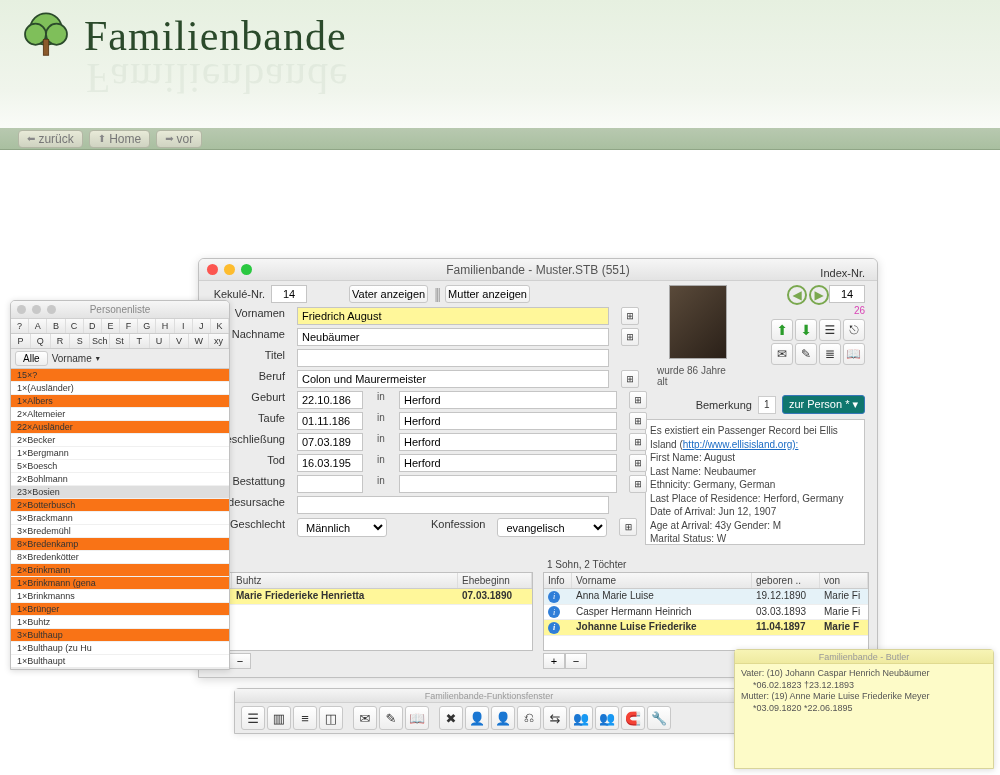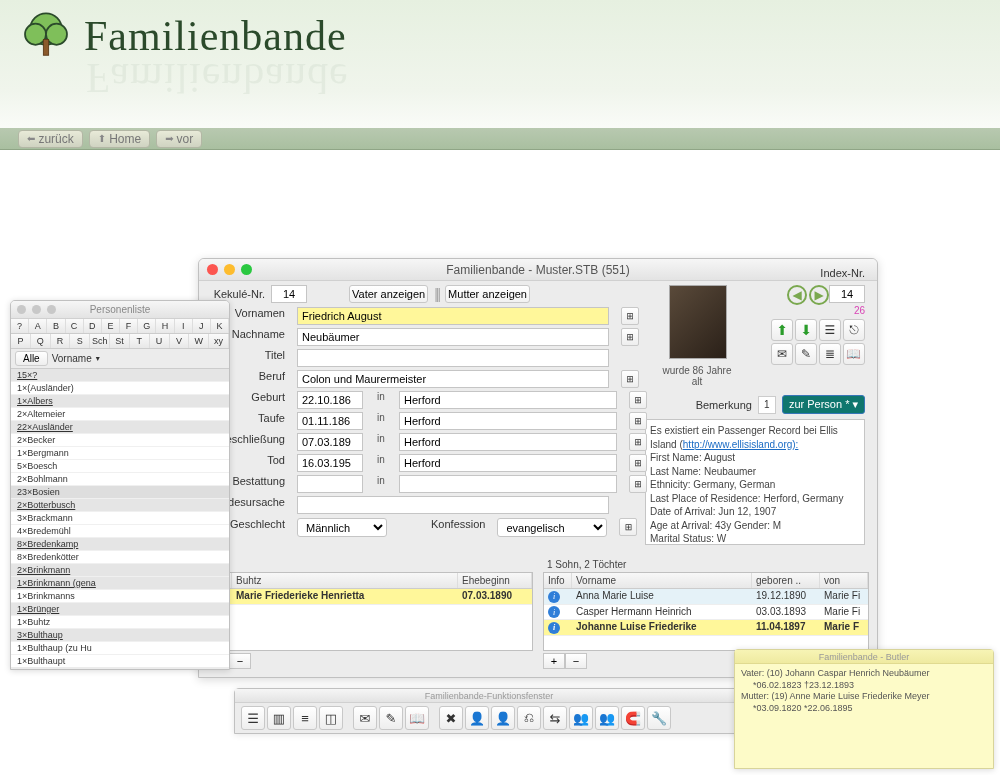--- a/index.html
+++ b/index.html
@@ -36,21 +36,21 @@
   .txtfld { border: 1px solid #c5c5c5; background: #fff; height: 18px; font-size: 11px; padding: 1px 4px; }
   .txtfld.main { width: 312px; }
   .txtfld.date { width: 66px; }
   .txtfld.place { width: 218px; }
   .in-sep { font-size: 10px; color: #555; width: 12px; text-align: center; }
   .highlight { background: #fff79a; }
   .tiny-btn { width: 18px; height: 18px; border: 1px solid #c8c8c8; background: linear-gradient(#fff,#eee); border-radius: 2px; font-size: 9px; display: inline-flex; align-items: center; justify-content: center; cursor: pointer; }
   .select { border: 1px solid #c5c5c5; background: #fff; height: 19px; font-size: 11px; padding: 1px 4px; border-radius: 3px; }
 
   .portrait { position: absolute; right: 150px; top: 26px; width: 58px; height: 74px; background: linear-gradient(135deg,#5a4a3a,#2a2018); border: 1px solid #aaa; }
-  .age-note { position: absolute; right: 140px; top: 106px; font-size: 10px; color: #555; width: 80px; text-align: center; }
+  .age-note { position: absolute; right: 140px; top: 106px; font-size: 10px; color: #555; width: 80px; }
 
   .big-arrows { position: absolute; right: 48px; top: 26px; display: flex; gap: 2px; }
   .big-arrow { width: 20px; height: 20px; border-radius: 50%; border: 2px solid #7aa84f; display: inline-flex; align-items: center; justify-content: center; cursor: pointer; color: #7aa84f; font-size: 12px; }
   .idx-field { position: absolute; right: 12px; top: 26px; display: flex; align-items: center; gap: 2px; }
   .idx-pink { position: absolute; right: 12px; top: 46px; color: #d844b5; font-size: 10px; }
 
   .tool-grid { position: absolute; right: 12px; top: 60px; display: grid; grid-template-columns: repeat(4, 22px); grid-auto-rows: 22px; gap: 2px; }
   .tool { border: 1px solid #c8c8c8; background: linear-gradient(#fff,#eee); border-radius: 3px; display: flex; align-items: center; justify-content: center; font-size: 12px; cursor: pointer; }
   .tool.green { color: #2a9c2a; font-size: 14px; }
 
@@ -81,21 +81,21 @@
   .side-title { height: 18px; background: linear-gradient(#f6f6f6,#e3e3e3); border-bottom: 1px solid #d0d0d0; display: flex; align-items: center; position: relative; }
   .side-title .traffic-lights { left: 6px; }
   .side-title .tl { width: 9px; height: 9px; background: #c8c8c8; }
   .side-title-text { margin: 0 auto; font-size: 10px; color: #888; }
   .alpha-row { display: flex; border-bottom: 1px solid #ccc; }
   .alpha-row button { flex: 1; border: none; border-right: 1px solid #ddd; background: linear-gradient(#fafafa,#e8e8e8); font-size: 9px; padding: 2px 0; cursor: pointer; color: #333; }
   .filter-row { display: flex; align-items: center; gap: 4px; padding: 2px 4px; border-bottom: 1px solid #ccc; }
   .filter-row .btn-alle { border:1px solid #ccc; background: linear-gradient(#fff,#eee); padding:1px 7px; font-size:10px; border-radius:3px; cursor:pointer; }
   .plist { overflow: auto; height: 298px; background: #fff; }
   .plist-item { font-size: 9px; padding: 1px 6px; border-bottom: 1px solid #f0f0f0; color: #333; cursor: pointer; white-space: nowrap; overflow: hidden; }
-  .plist-item.blue { background: #e5e5e5; text-decoration: underline; }
+  .plist-item.blue { background: #f97316; }
   .plist-item.gray  { background: #dedede; }
 
   
   .func-window { position: absolute; left: 234px; top: 688px; width: 510px; height: 46px; background: #ececec; border: 1px solid #c0c0c0; border-radius: 5px 5px 0 0; box-shadow: 0 1px 6px rgba(0,0,0,.1); }
   .func-title { height: 14px; background: linear-gradient(#f6f6f6,#e3e3e3); border-bottom: 1px solid #d0d0d0; text-align: center; font-size: 9px; color: #999; line-height: 14px; }
   .func-toolbar { display: flex; gap: 2px; padding: 3px 6px; align-items: center; }
   .func-toolbar .tool { width: 24px; height: 24px; font-size: 13px; }
   .func-sep { width: 6px; }
 
   
@@ -366,21 +366,21 @@
       <div class="plist-item blue">1×Albers</div>
       <div class="plist-item ">2×Altemeier</div>
       <div class="plist-item blue">22×Ausländer</div>
       <div class="plist-item ">2×Becker</div>
       <div class="plist-item ">1×Bergmann</div>
       <div class="plist-item ">5×Boesch</div>
       <div class="plist-item ">2×Bohlmann</div>
       <div class="plist-item gray">23×Bosien</div>
       <div class="plist-item blue">2×Botterbusch</div>
       <div class="plist-item ">3×Brackmann</div>
-      <div class="plist-item ">4×Bredemühl</div>
+      <div class="plist-item ">3×Bredemühl</div>
       <div class="plist-item blue">8×Bredenkamp</div>
       <div class="plist-item ">8×Bredenkötter</div>
       <div class="plist-item blue">2×Brinkmann</div>
       <div class="plist-item blue">1×Brinkmann (gena</div>
       <div class="plist-item ">1×Brinkmanns</div>
       <div class="plist-item blue">1×Brünger</div>
       <div class="plist-item ">1×Buhtz</div>
       <div class="plist-item blue">3×Bulthaup</div>
       <div class="plist-item ">1×Bulthaup (zu Hu</div>
       <div class="plist-item ">1×Bulthaupt</div>

